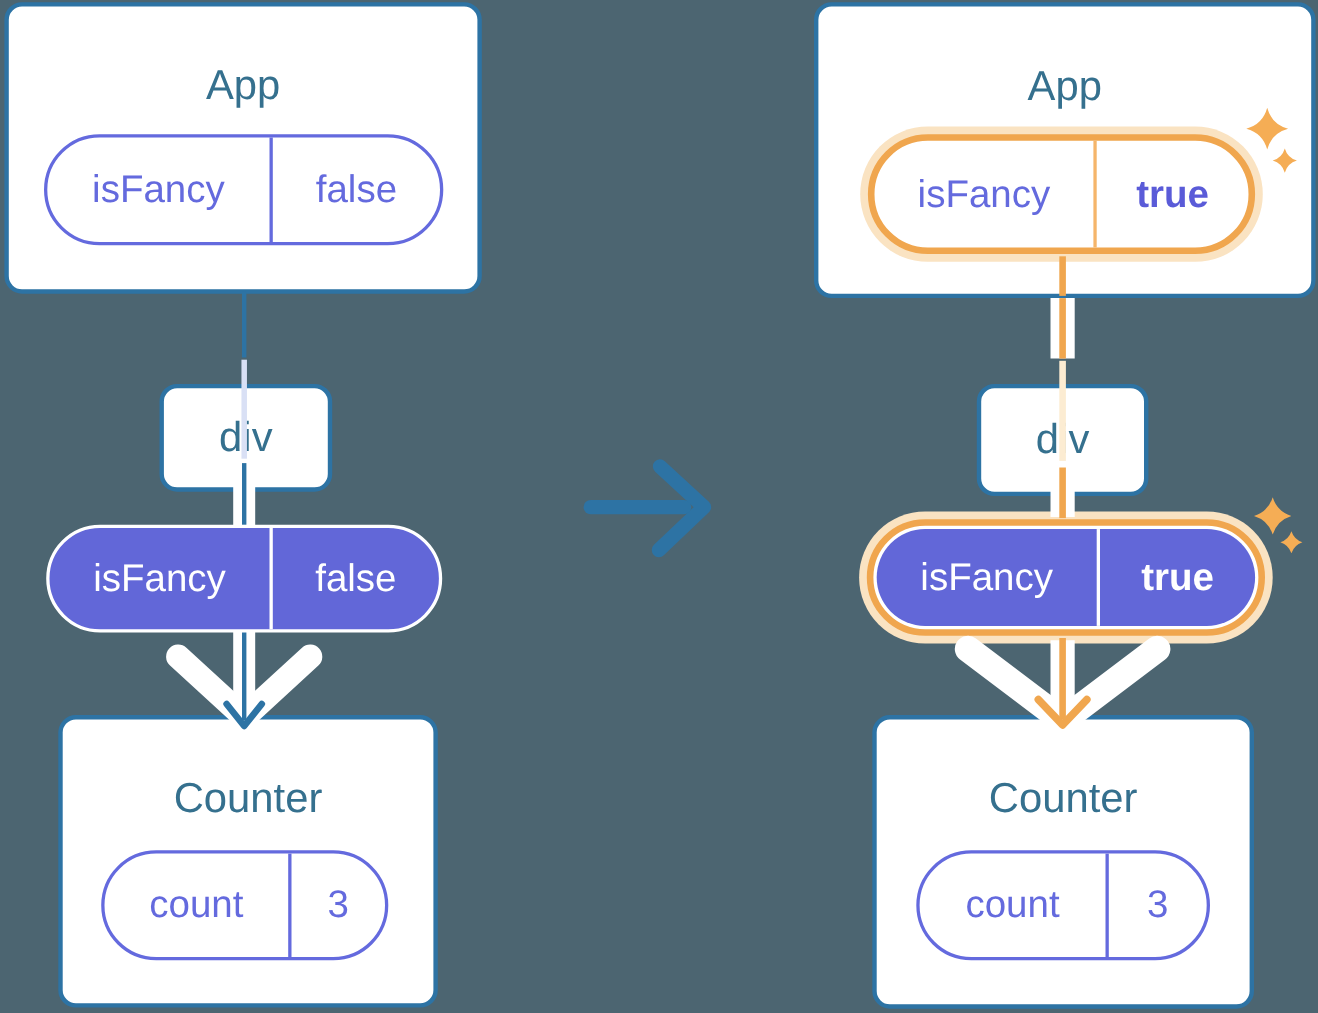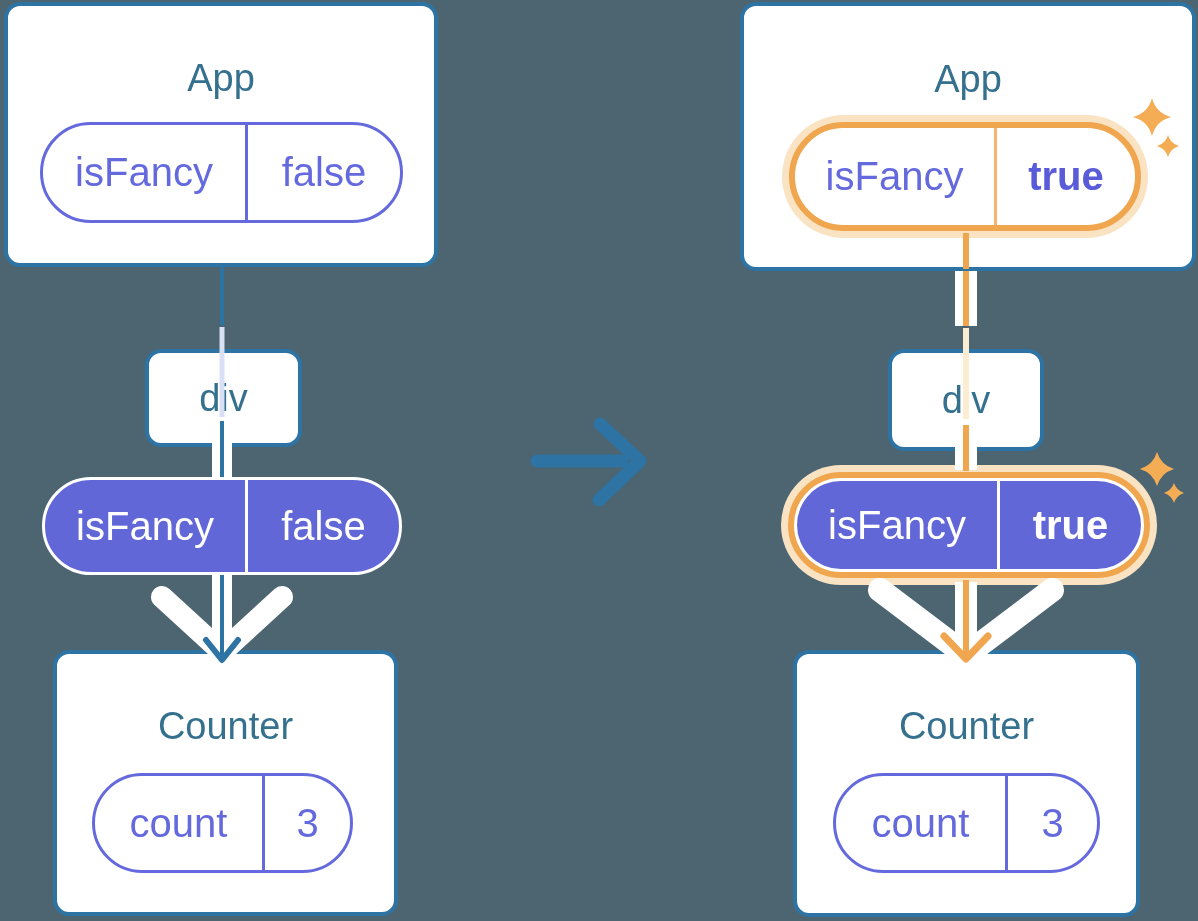--- a/index.html
+++ b/index.html
@@ -17,21 +17,21 @@
     font-size:38px;font-weight:500;color:#35708e;line-height:44px;
   }
   .node{
     position:absolute;background:#fff;border:4px solid #2d73a4;
     border-radius:16px;box-sizing:border-box;
     display:flex;align-items:center;justify-content:center;
     font-size:38px;font-weight:500;color:#35708e;margin-top:27px;
   }
   .pill{
     position:absolute;display:flex;box-sizing:border-box;
-    font-size:40px;align-items:stretch;background:#fff;
+    font-size:35px;align-items:stretch;background:#fff;
   }
   .pill .cell{display:flex;align-items:center;justify-content:center;}
   .pill-outline{
     border:3px solid #646ade;border-radius:52px;color:#646ade;
   }
   .pill-outline .cell-name{border-right:3px solid #646ade;}
   .pill-filled{
     border:3px solid #ffffff;border-radius:50px;
     background:#6267d8;color:#ffffff;
   }

